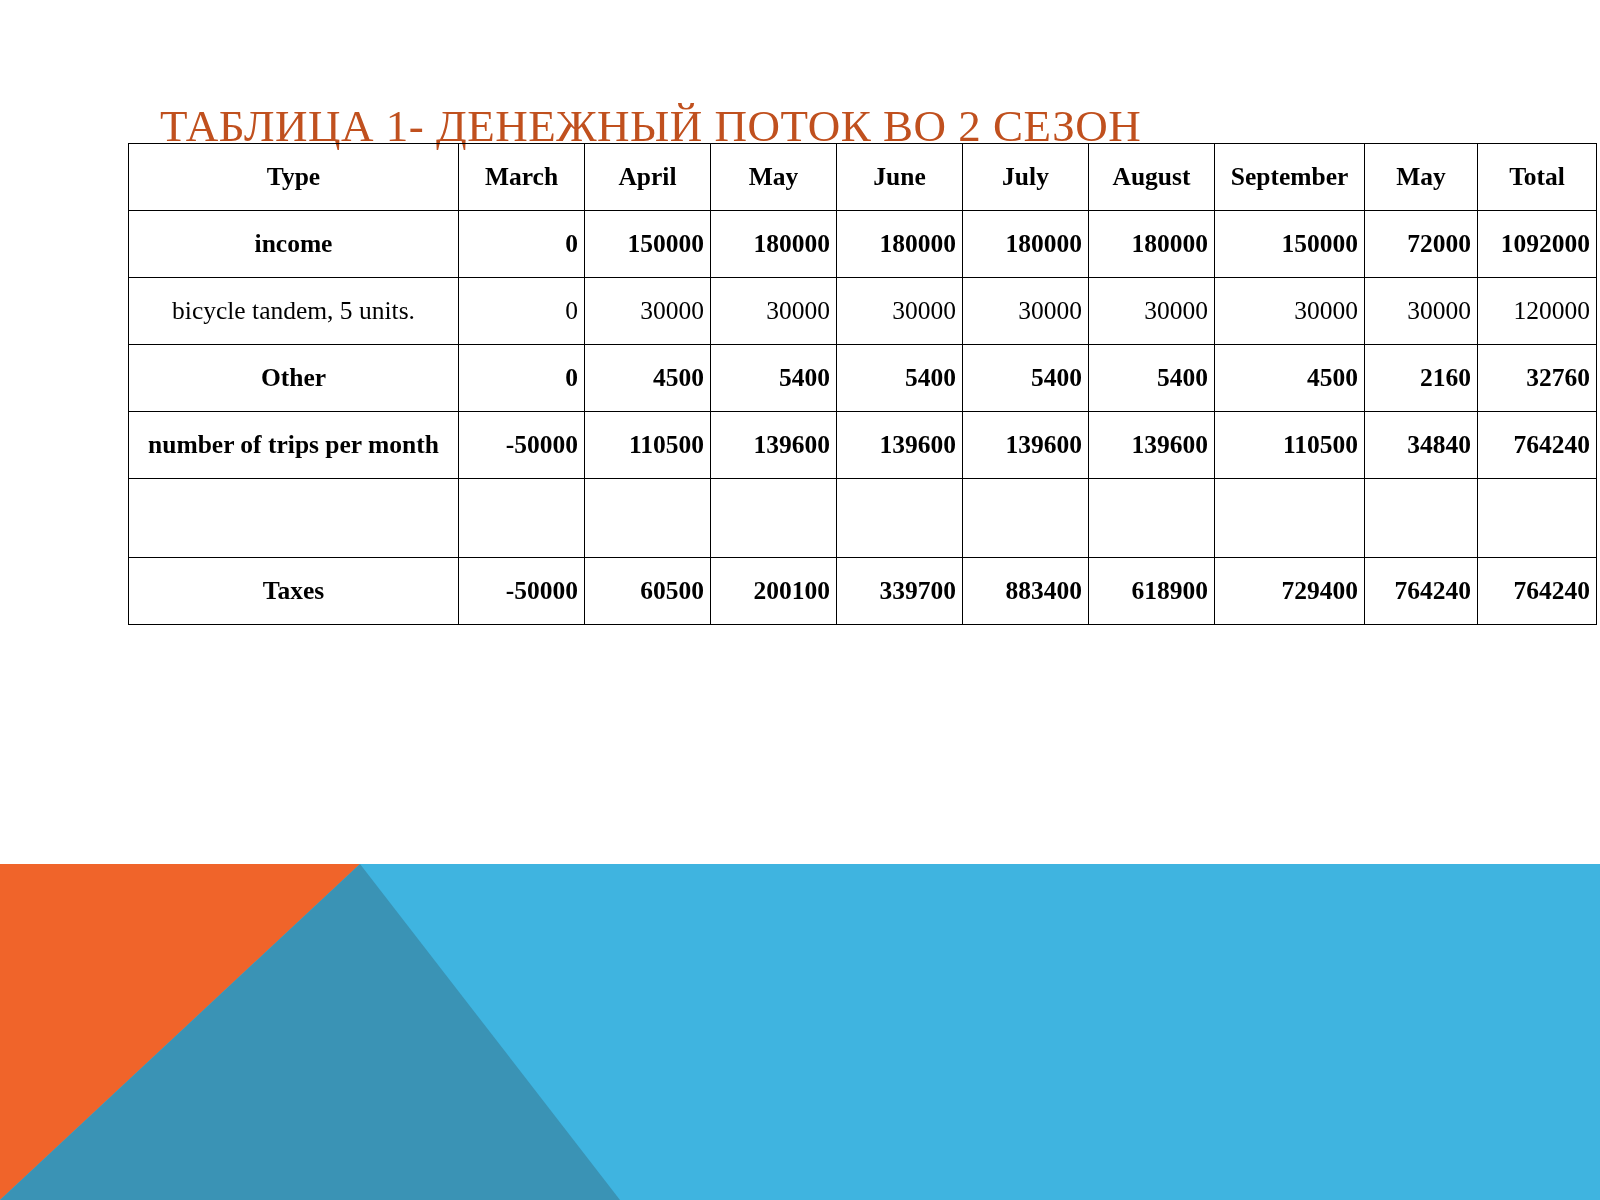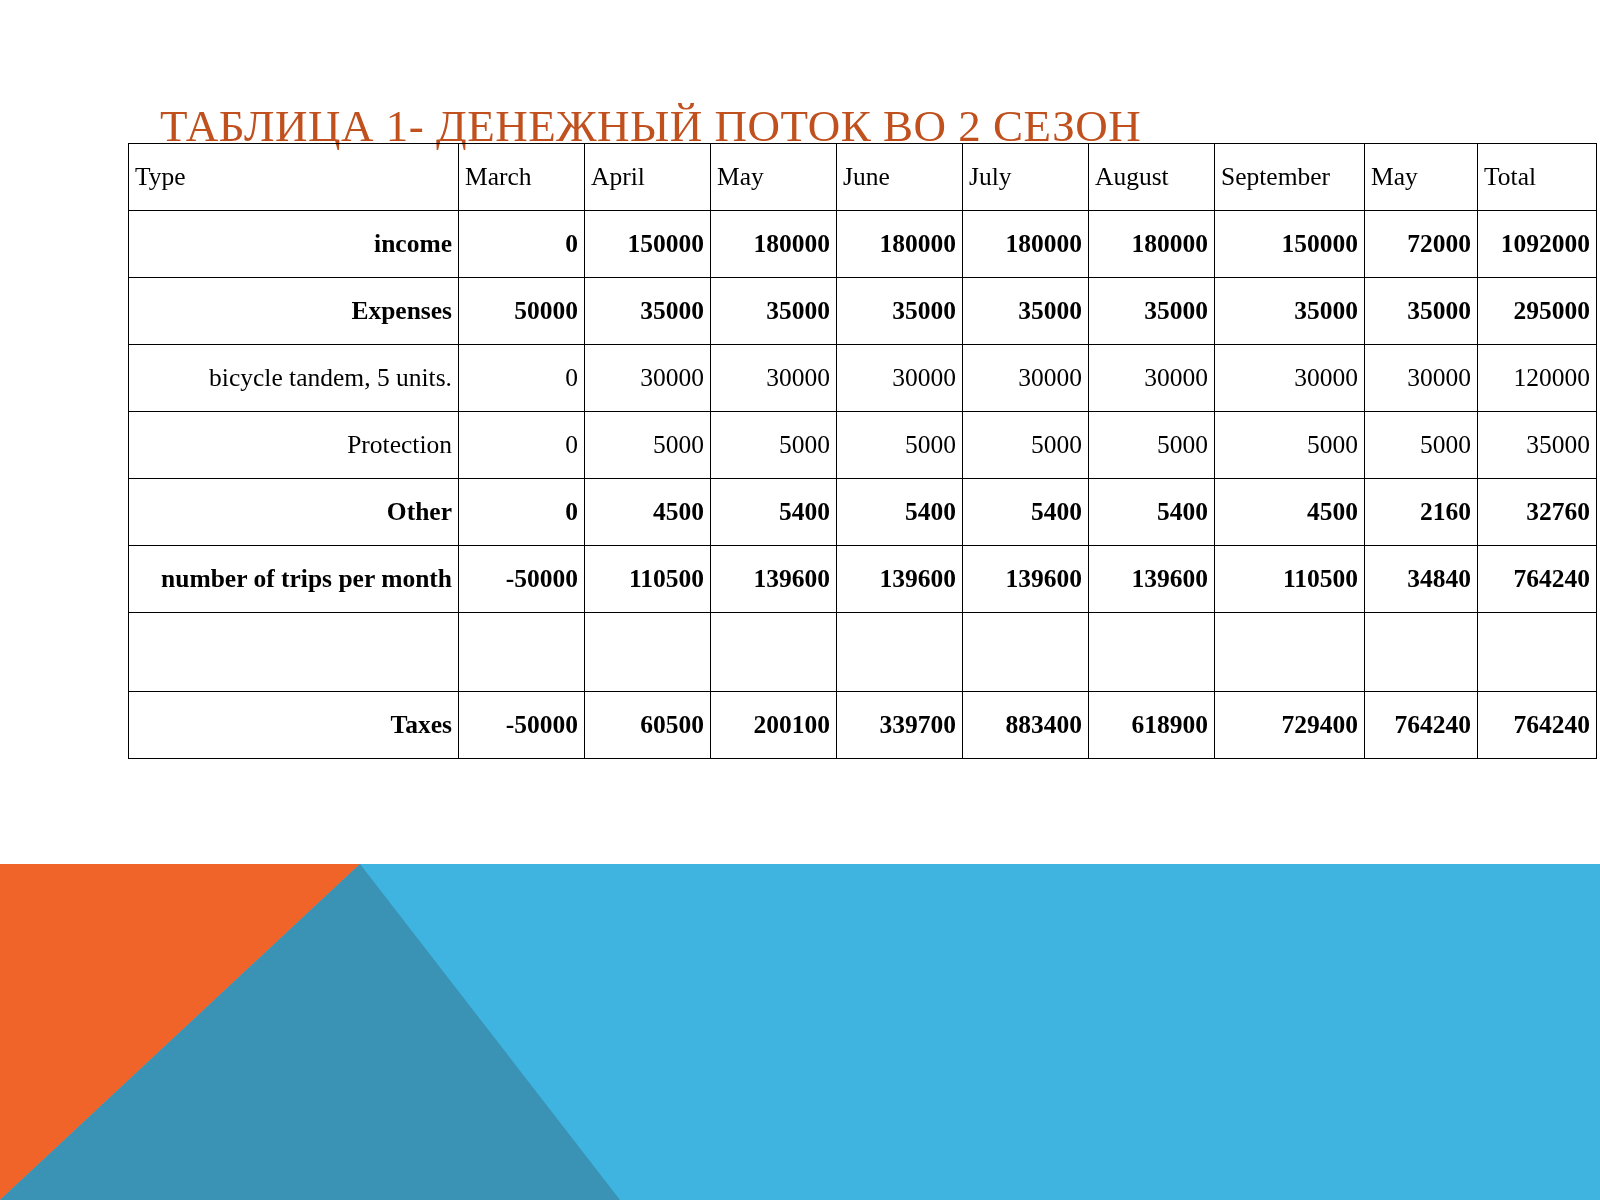--- a/index.html
+++ b/index.html
@@ -47,31 +47,31 @@
   }
   table.cashflow td {
     border: 1.5px solid #000000;
     padding: 0 6px;
     height: 66px;
     vertical-align: middle;
     overflow: hidden;
     white-space: nowrap;
   }
   td.label {
-    text-align: right;
+    text-align: center;
   }
   td.num {
     text-align: right;
   }
   tr.bold td {
     font-weight: bold;
   }
   tr.header td {
-    font-weight: normal;
-    text-align: left;
+    font-weight: bold;
+    text-align: center;
   }
   tr.spacer td {
     height: 78px;
   }
 
   
   col.c-type      { width: 330px; }
   col.c-month     { width: 126px; }
   col.c-sep       { width: 150px; }
   col.c-oct       { width: 113px; }
@@ -123,55 +123,31 @@
           <td class="num">0</td>
           <td class="num">150000</td>
           <td class="num">180000</td>
           <td class="num">180000</td>
           <td class="num">180000</td>
           <td class="num">180000</td>
           <td class="num">150000</td>
           <td class="num">72000</td>
           <td class="num">1092000</td>
         </tr>
-        <tr class="bold ">
-          <td class="label">Expenses</td>
-          <td class="num">50000</td>
-          <td class="num">35000</td>
-          <td class="num">35000</td>
-          <td class="num">35000</td>
-          <td class="num">35000</td>
-          <td class="num">35000</td>
-          <td class="num">35000</td>
-          <td class="num">35000</td>
-          <td class="num">295000</td>
-        </tr>
         <tr class="">
           <td class="label">bicycle tandem, 5 units.</td>
           <td class="num">0</td>
           <td class="num">30000</td>
           <td class="num">30000</td>
           <td class="num">30000</td>
           <td class="num">30000</td>
           <td class="num">30000</td>
           <td class="num">30000</td>
           <td class="num">30000</td>
           <td class="num">120000</td>
-        </tr>
-        <tr class="">
-          <td class="label">Protection</td>
-          <td class="num">0</td>
-          <td class="num">5000</td>
-          <td class="num">5000</td>
-          <td class="num">5000</td>
-          <td class="num">5000</td>
-          <td class="num">5000</td>
-          <td class="num">5000</td>
-          <td class="num">5000</td>
-          <td class="num">35000</td>
         </tr>
         <tr class="bold ">
           <td class="label">Other</td>
           <td class="num">0</td>
           <td class="num">4500</td>
           <td class="num">5400</td>
           <td class="num">5400</td>
           <td class="num">5400</td>
           <td class="num">5400</td>
           <td class="num">4500</td>

